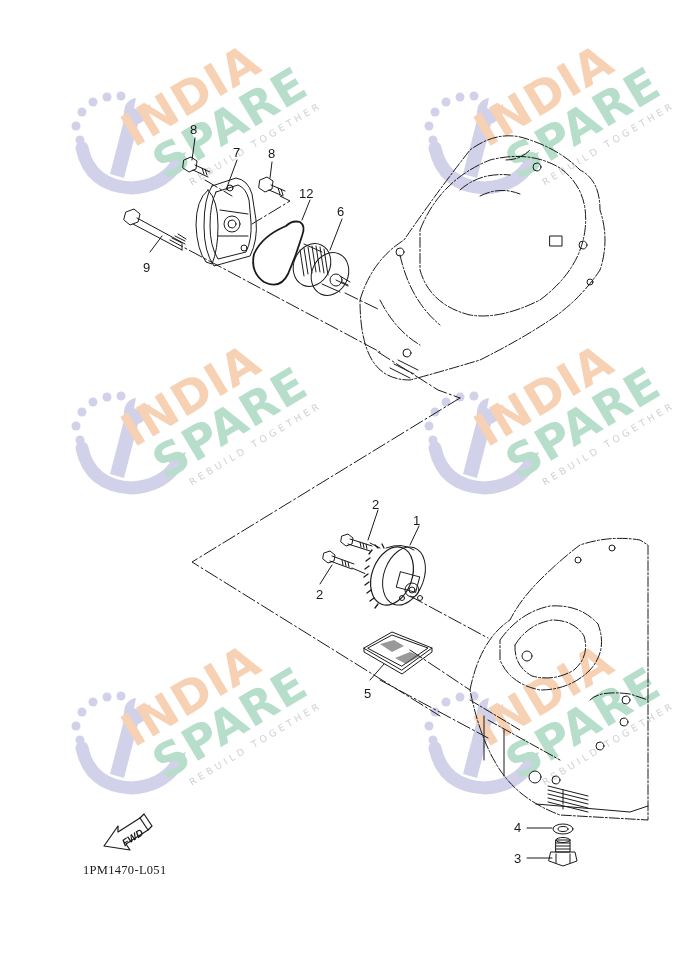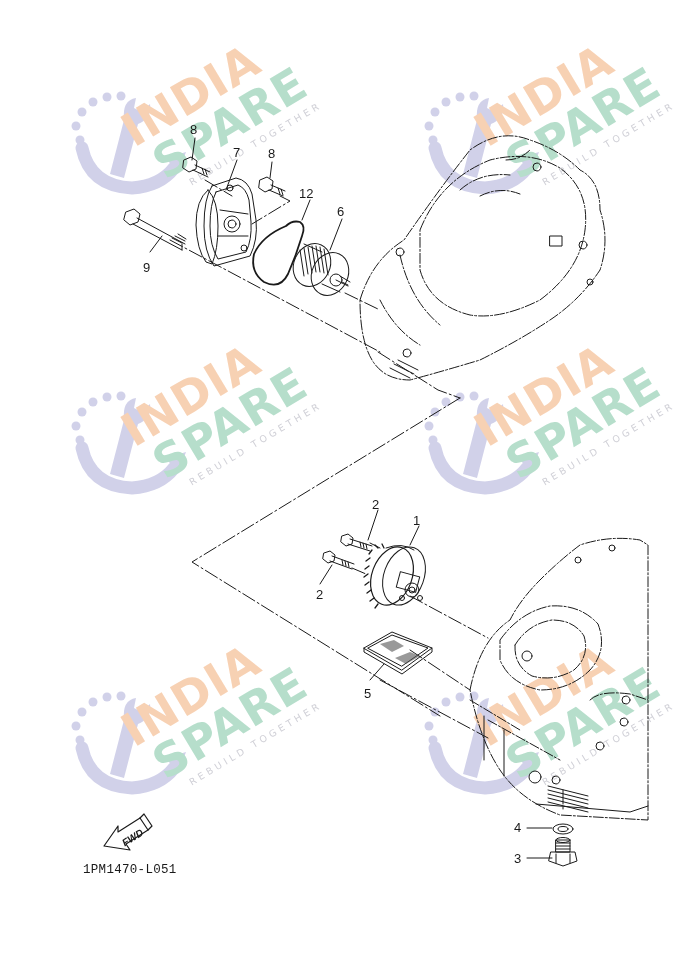--- a/index.html
+++ b/index.html
@@ -2,21 +2,21 @@
 <html><head>
 <meta charset="utf-8">
 <style>
   html, body { margin: 0; padding: 0; background: #ffffff; }
   body { width: 687px; height: 954px; position: relative; overflow: hidden;
          font-family: "Liberation Sans", sans-serif; }
   #canvas { position: absolute; left: 0; top: 0; width: 687px; height: 954px; }
   .callout { position: absolute; font-family: "Liberation Sans", sans-serif;
              font-size: 13px; color: #1a1a1a; line-height: 1; }
   .diagram-code { position: absolute; left: 83px; top: 863px; font-size: 12.5px;
-                  color: #1a1a1a; letter-spacing: 0.3px; font-family: Liberation Mono, monospace; }
+                  color: #1a1a1a; letter-spacing: 0.3px; font-family: Liberation Serif, serif; }
   .wm-text-india { font-family: "DejaVu Sans", sans-serif; font-weight: bold; font-size: 46px; letter-spacing: 1px; }
   .wm-text-spare { font-family: "DejaVu Sans", sans-serif; font-weight: bold; font-size: 46px; letter-spacing: 1px; }
   .wm-tag { font-family: "DejaVu Sans", sans-serif; font-size: 9.5px; letter-spacing: 3.5px; }
 </style>
 </head>
 <body>
 
 <svg id="canvas" width="687" height="954" viewBox="0 0 687 954" xmlns="http://www.w3.org/2000/svg">
   <defs>
     <g id="wm-mark">

